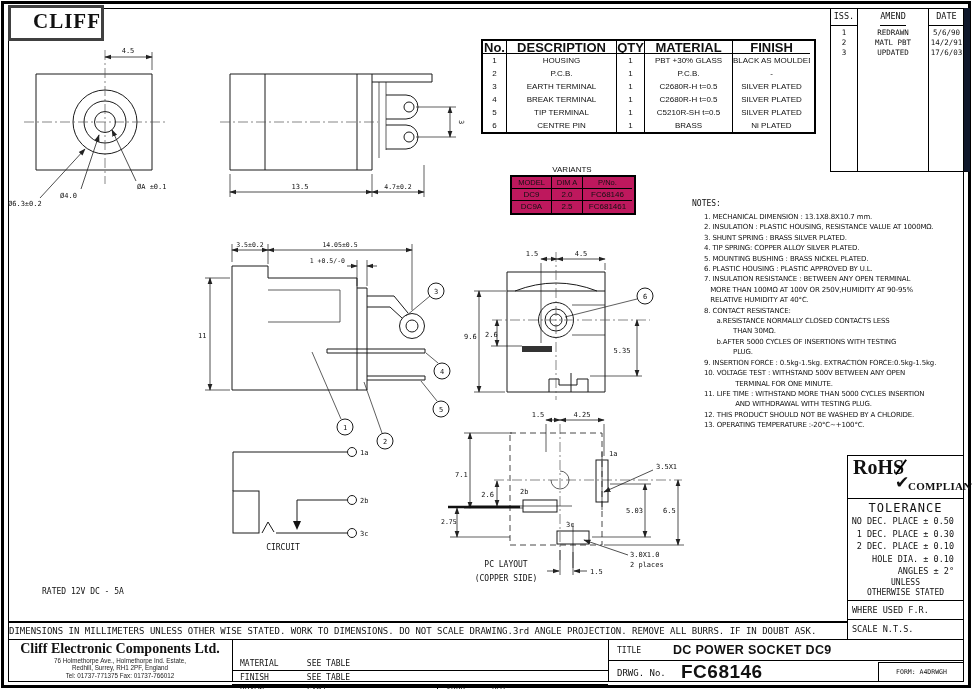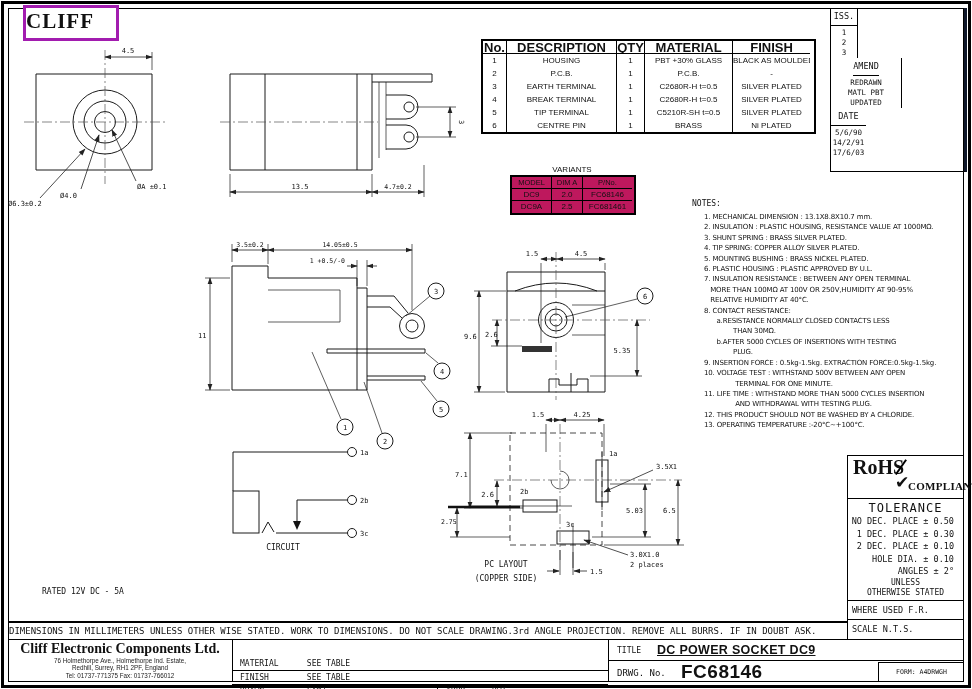--- a/index.html
+++ b/index.html
@@ -2,24 +2,24 @@
 <html><head>
 <meta charset="utf-8">
 <style>
   html,body{margin:0;padding:0;background:#d8d8d8;}
   .sheet{position:relative;width:972px;height:689px;background:#fff;overflow:hidden;
          font-family:"Liberation Sans",sans-serif;color:#111;}
   .frame-outer{position:absolute;inset:1px;border:3px solid #000;}
   .frame-inner{position:absolute;left:8px;top:8px;right:8px;bottom:7px;border:1px solid #000;}
   .abs{position:absolute;}
   
-  .logo{left:8px;top:5px;width:90px;height:30px;border:3px solid #a21caf;background:#fff;
-        font:bold 21px "Liberation Serif",serif;letter-spacing:1px;text-align:left;line-height:26px;margin-left:15px;}
-  
-  .rev{left:830px;top:8px;width:133px;height:163px;border-right:3px solid #0f172a;border-bottom:1px solid #000;border-left:1px solid #000;display:flex;flex-direction:column;}
+  .logo{left:8px;top:5px;width:90px;height:30px;border:3px solid #404040;background:#fff;
+        font:bold 21px "Liberation Serif",serif;letter-spacing:1px;text-align:right;line-height:26px;}
+  
+  .rev{left:830px;top:8px;width:133px;height:163px;border-right:6px solid #0f172a;border-bottom:1px solid #000;border-left:1px solid #000;display:flex;}
   .rev-col{display:flex;flex-direction:column;border-right:1px solid #000;}
   .rev-col:last-child{border-right:none;}
   .rev-h{height:17px;border-bottom:1px solid #000;font:8.5px "DejaVu Sans Mono",monospace;text-align:center;line-height:17px;}
   .rev-v{font:7.5px "DejaVu Sans Mono",monospace;text-align:center;line-height:10px;}
   .rev-c1{width:26px;}.rev-c2{width:70px;align-items:center;}.rev-c3{width:35px;}
   .rev-body{padding-top:2px;}
   
   .parts{left:481px;top:39px;width:331px;border:2px solid #000;background:#fff;display:grid;
          grid-template-columns:24px 110px 28px 88px 77px;grid-auto-rows:13px;}
   .pc{font:8px "Liberation Sans",sans-serif;text-align:center;line-height:13px;border-right:1px solid #000;overflow:hidden;white-space:nowrap;}
@@ -62,21 +62,21 @@
   .tb-row{position:relative;border-bottom:1px solid #000;height:13px;font:8px "DejaVu Sans Mono",monospace;line-height:13px;}
   .tb-row.lastrow{border-bottom:none;height:14px;line-height:14px;}
   .tb-lab{display:inline-block;padding-left:8px;width:62px;}
   .tb-val{display:inline-block;}
   .appd-div{position:absolute;left:205px;top:0;bottom:0;border-left:1px solid #000;}
   .appd-lab{position:absolute;left:214px;}
   .appd-val{position:absolute;left:260px;}
   .tb-right{position:absolute;left:600px;top:0;width:355px;height:41px;border-left:1px solid #000;}
   .tb-title-row{height:20px;border-bottom:1px solid #000;position:relative;}
   .tb-title-lab{position:absolute;left:8px;top:6px;font:8px "DejaVu Sans Mono",monospace;}
-  .tb-title-val{position:absolute;left:48px;top:3px;font:bold 12.5px "Liberation Sans",sans-serif;letter-spacing:.3px;text-decoration:underline;}
+  .tb-title-val{position:absolute;left:64px;top:3px;font:bold 12.5px "Liberation Sans",sans-serif;letter-spacing:.3px;}
   .tb-drwg-row{position:relative;height:20px;}
   .tb-drwg-lab{position:absolute;left:8px;top:7px;font:9px "DejaVu Sans Mono",monospace;}
   .tb-drwg-val{position:absolute;left:72px;top:0px;font:bold 19px "Liberation Sans",sans-serif;letter-spacing:.5px;}
   .tb-form{position:absolute;right:0;bottom:0;width:85px;height:18px;border-left:1px solid #000;border-top:1px solid #000;
            font:6.5px "DejaVu Sans Mono",monospace;text-align:center;line-height:18px;}
   
   .art{position:absolute;left:0;top:0;pointer-events:none;}
   .ln{fill:none;stroke:#1a1a1a;stroke-width:1;}
   .thin{stroke-width:.7;}
   .cl{fill:none;stroke:#555;stroke-width:.7;stroke-dasharray:10 3 2 3;}

